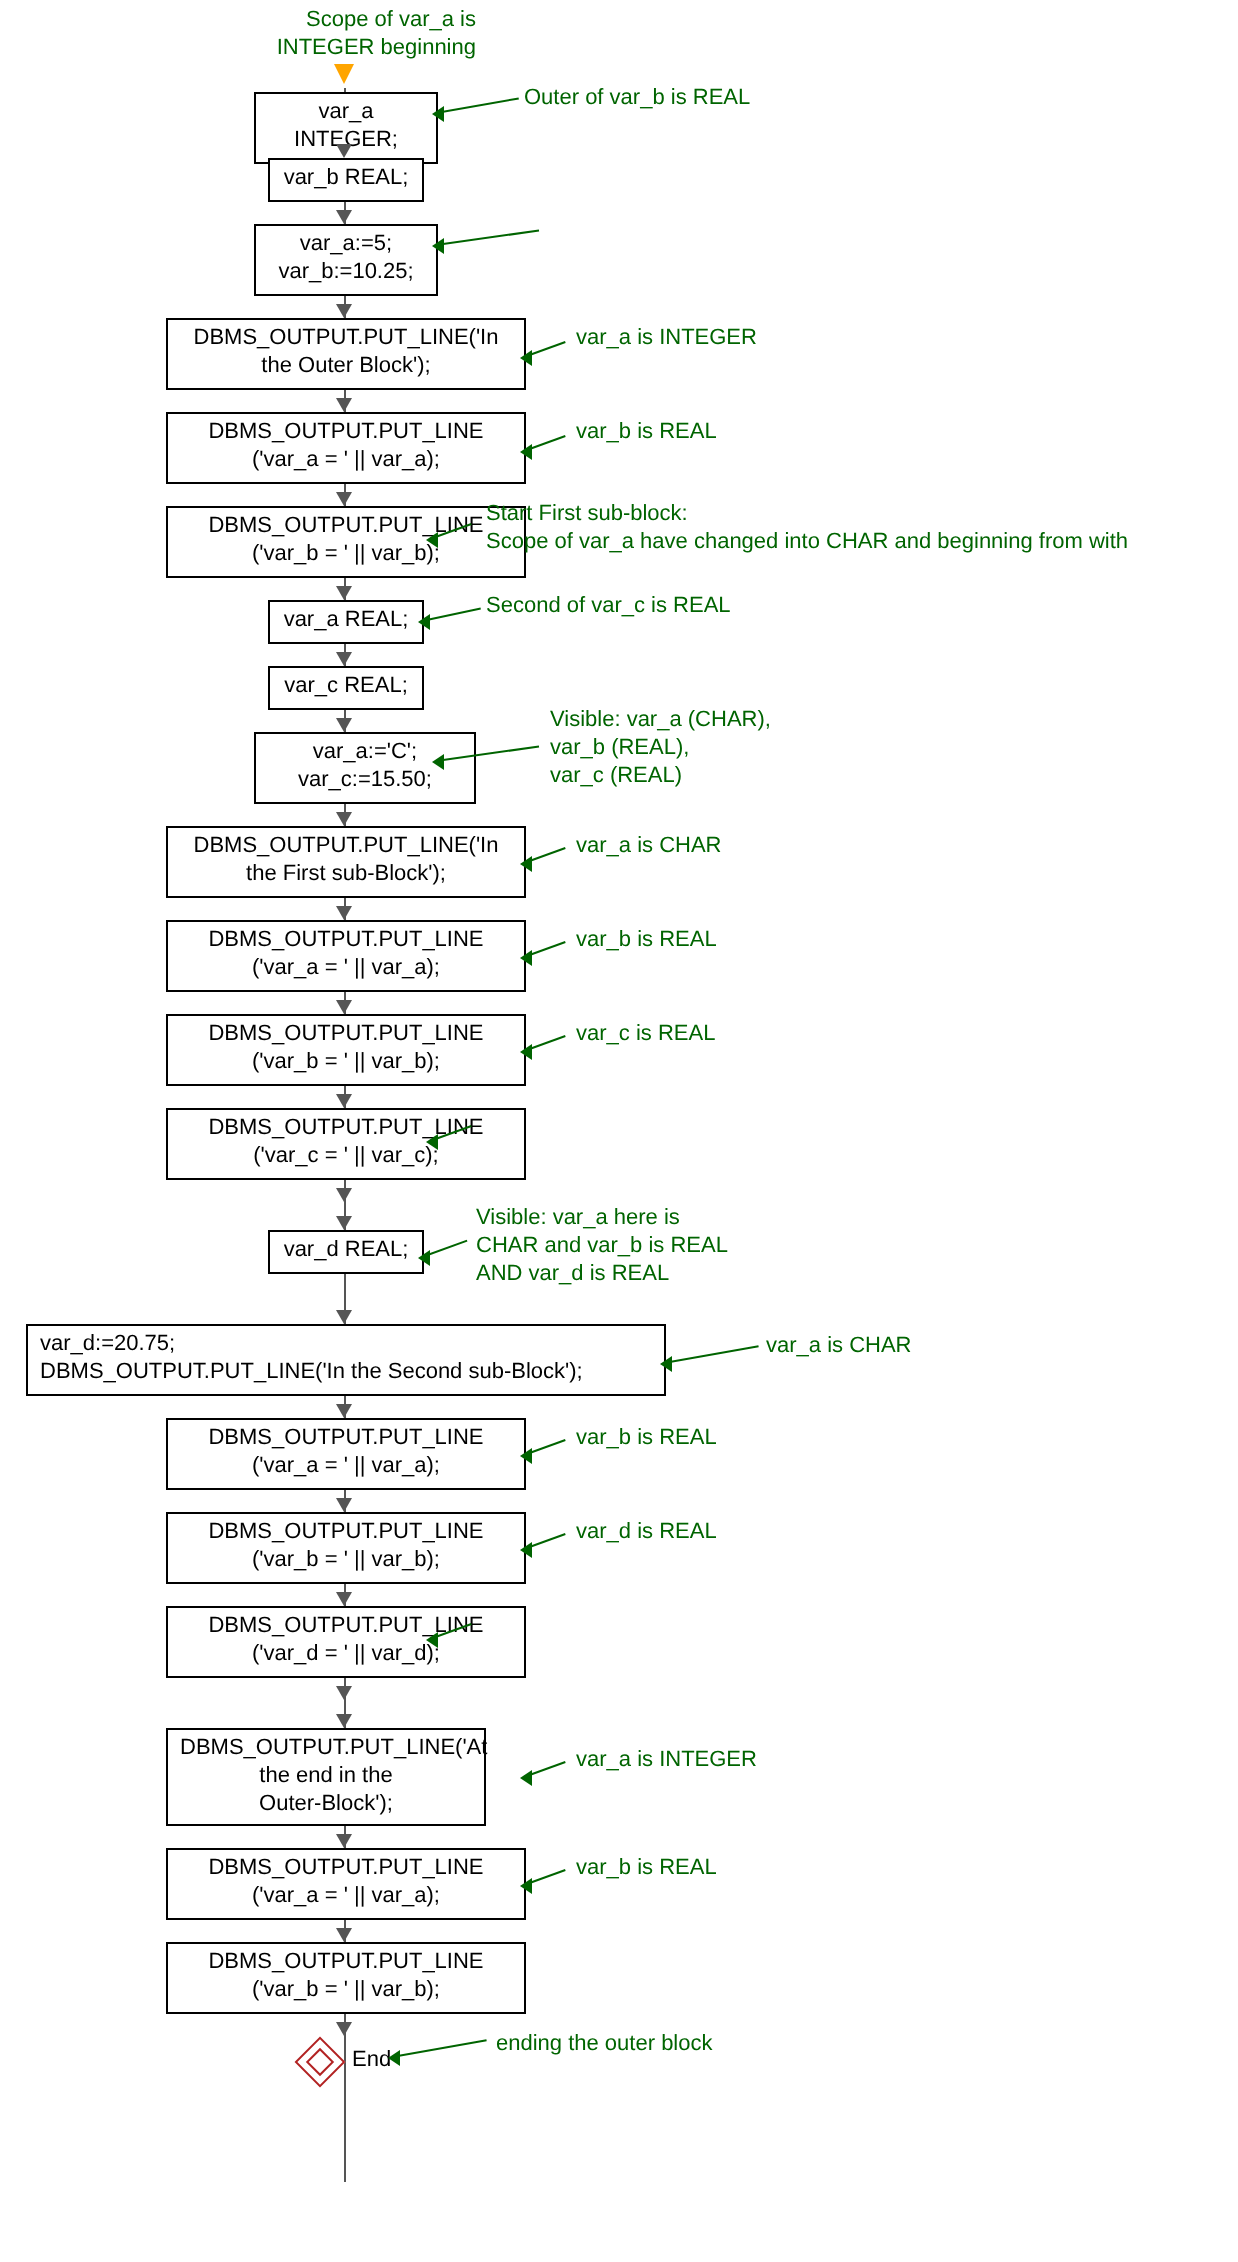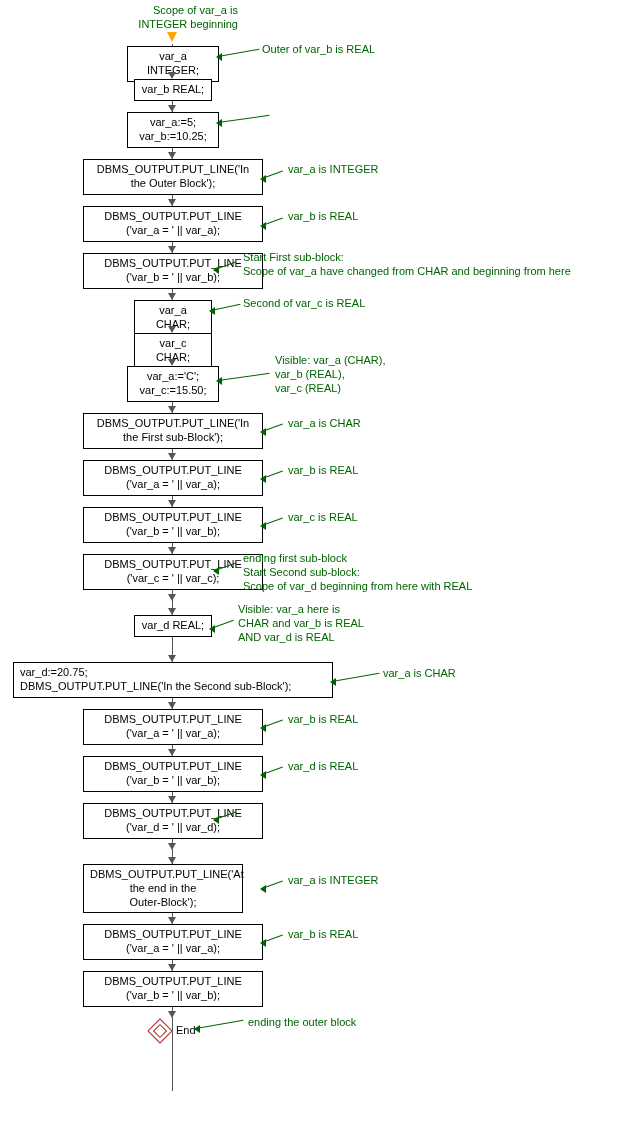--- a/index.html
+++ b/index.html
@@ -128,27 +128,27 @@
   <div class="edge-head" style="left:168px; top:189px;"></div>
 
   <div class="node" style="left:83px; top:196px; width:180px; white-space:pre-line;">DBMS_OUTPUT.PUT_LINE
 ('var_a = ' || var_a);</div>
   <div class="edge-head" style="left:168px; top:236px;"></div>
 
   <div class="node" style="left:83px; top:243px; width:180px; white-space:pre-line;">DBMS_OUTPUT.PUT_LINE
 ('var_b = ' || var_b);</div>
   <div class="edge-head" style="left:168px; top:283px;"></div>
 
-  <div class="node" style="left:134px; top:290px; width:78px; white-space:pre-line;">var_a CHAR;</div>
+  <div class="node" style="left:134px; top:290px; width:78px; white-space:pre-line;">var_a REAL;</div>
   <div class="edge-head" style="left:168px; top:316px;"></div>
 
-  <div class="node" style="left:134px; top:323px; width:78px; white-space:pre-line;">var_c CHAR;</div>
+  <div class="node" style="left:134px; top:323px; width:78px; white-space:pre-line;">var_c REAL;</div>
   <div class="edge-head" style="left:168px; top:349px;"></div>
 
-  <div class="node" style="left:127px; top:356px; width:92px; white-space:pre-line;">var_a:='C';
+  <div class="node" style="left:127px; top:356px; width:111px; white-space:pre-line;">var_a:='C';
 var_c:=15.50;</div>
   <div class="edge-head" style="left:168px; top:396px;"></div>
 
   <div class="node" style="left:83px; top:403px; width:180px; white-space:pre-line;">DBMS_OUTPUT.PUT_LINE('In
 the First sub-Block');</div>
   <div class="edge-head" style="left:168px; top:443px;"></div>
 
   <div class="node" style="left:83px; top:450px; width:180px; white-space:pre-line;">DBMS_OUTPUT.PUT_LINE
 ('var_a = ' || var_a);</div>
   <div class="edge-head" style="left:168px; top:490px;"></div>
@@ -212,21 +212,21 @@
   <div class="edge-anno-arrow" style="left:260px; top:165px;"></div>
   <div class="annotation" style="left:288px; top:153px; white-space:pre-line;">var_a  is INTEGER</div>
 
   <div class="edge-anno-line" style="left:262px; top:215px; width:22px; transform:rotate(-20deg); transform-origin:left center;"></div>
   <div class="edge-anno-arrow" style="left:260px; top:212px;"></div>
   <div class="annotation" style="left:288px; top:200px; white-space:pre-line;">var_b is REAL</div>
 
   <div class="edge-anno-line" style="left:215px; top:259px; width:22px; transform:rotate(-20deg); transform-origin:left center;"></div>
   <div class="edge-anno-arrow" style="left:213px; top:256px;"></div>
   <div class="annotation" style="left:243px; top:241px; white-space:pre-line;">Start First sub-block:
-Scope of var_a have changed from CHAR and beginning from here</div>
+Scope of var_a have changed into CHAR and beginning from with</div>
 
   <div class="edge-anno-line" style="left:211px; top:300px; width:30px; transform:rotate(-12deg); transform-origin:left center;"></div>
   <div class="edge-anno-arrow" style="left:209px; top:297px;"></div>
   <div class="annotation" style="left:243px; top:287px; white-space:pre-line;">Second of var_c is REAL</div>
 
   <div class="edge-anno-line" style="left:218px; top:370px; width:52px; transform:rotate(-8deg); transform-origin:left center;"></div>
   <div class="edge-anno-arrow" style="left:216px; top:367px;"></div>
   <div class="annotation" style="left:275px; top:344px; white-space:pre-line;">Visible: var_a (CHAR),
 var_b (REAL),
 var_c (REAL)</div>
@@ -238,23 +238,20 @@
   <div class="edge-anno-line" style="left:262px; top:468px; width:22px; transform:rotate(-20deg); transform-origin:left center;"></div>
   <div class="edge-anno-arrow" style="left:260px; top:465px;"></div>
   <div class="annotation" style="left:288px; top:454px; white-space:pre-line;">var_b is REAL</div>
 
   <div class="edge-anno-line" style="left:262px; top:515px; width:22px; transform:rotate(-20deg); transform-origin:left center;"></div>
   <div class="edge-anno-arrow" style="left:260px; top:512px;"></div>
   <div class="annotation" style="left:288px; top:501px; white-space:pre-line;">var_c is REAL</div>
 
   <div class="edge-anno-line" style="left:215px; top:560px; width:22px; transform:rotate(-20deg); transform-origin:left center;"></div>
   <div class="edge-anno-arrow" style="left:213px; top:557px;"></div>
-  <div class="annotation" style="left:243px; top:542px; white-space:pre-line;">ending first sub-block
-Start Second sub-block:
-Scope of var_d beginning from here with REAL</div>
 
   <div class="edge-anno-line" style="left:211px; top:618px; width:24px; transform:rotate(-20deg); transform-origin:left center;"></div>
   <div class="edge-anno-arrow" style="left:209px; top:615px;"></div>
   <div class="annotation" style="left:238px; top:593px; white-space:pre-line;">Visible: var_a here is
 CHAR and  var_b is REAL
 AND  var_d is REAL</div>
 
   <div class="edge-anno-line" style="left:332px; top:671px; width:48px; transform:rotate(-10deg); transform-origin:left center;"></div>
   <div class="edge-anno-arrow" style="left:330px; top:668px;"></div>
   <div class="annotation" style="left:383px; top:657px; white-space:pre-line;">var_a is CHAR</div>

